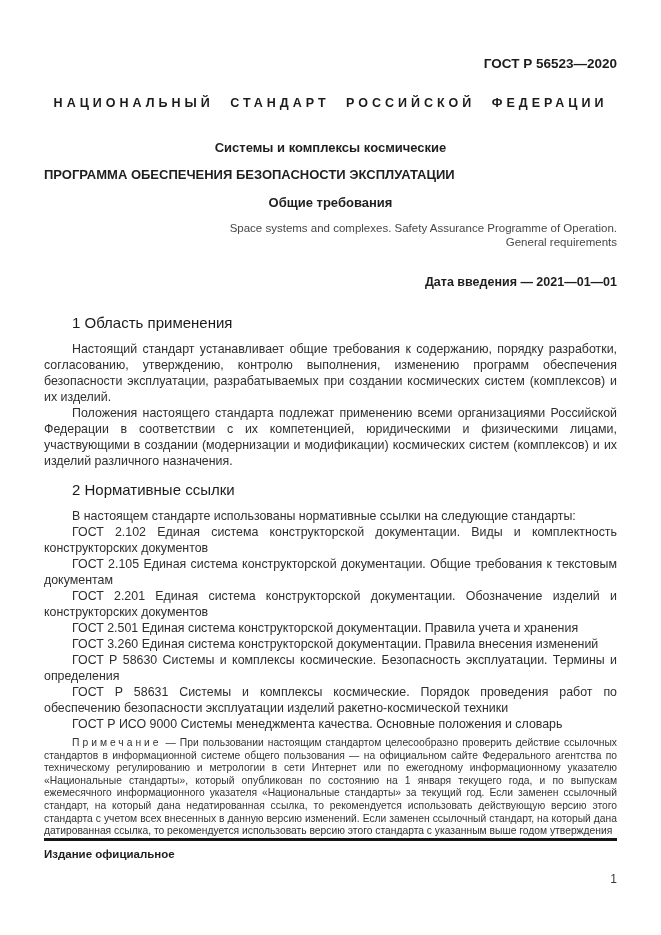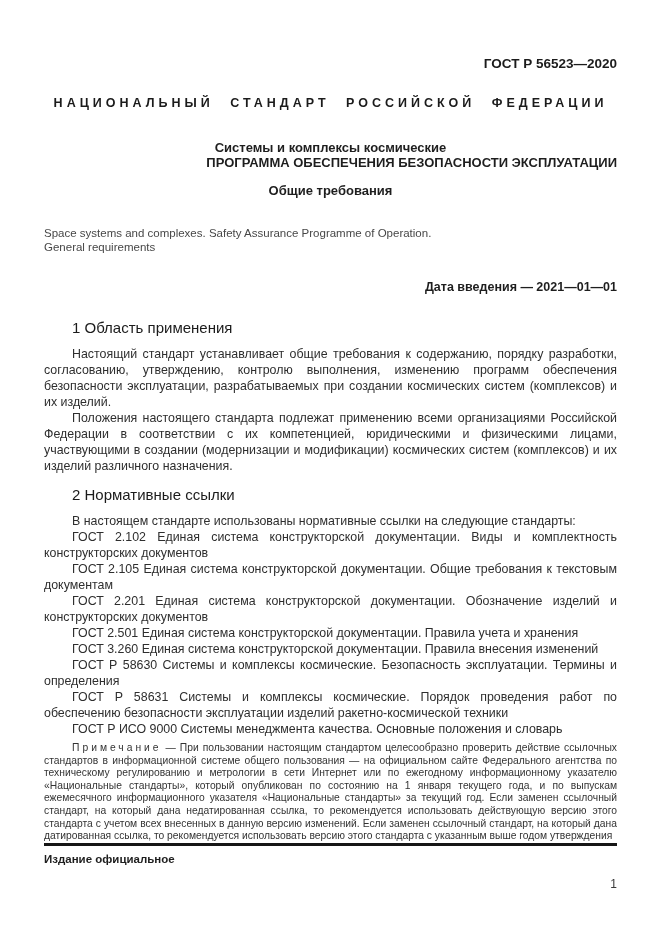--- a/index.html
+++ b/index.html
@@ -32,23 +32,23 @@
     letter-spacing: 4px;
     word-spacing: 9px;
     white-space: nowrap;
     color: #1b1b1b;
     line-height: 15px;
   }
   .rule { height: 3px; background: #161616; border: none; }
   .rule-header { margin-top: 14px; }
   .rule-title { margin-top: 12px; }
   .subject   { margin-top: 15px; text-align: center; font-size: 13px; font-weight: bold; color: #1e1e1e; line-height: 15px; }
-  .main-title{ margin-top: 0; text-align: right; font-size: 13px; font-weight: bold; color: #1e1e1e; line-height: 15px; }
+  .main-title{ margin-top: 12px; text-align: left; font-size: 13px; font-weight: bold; color: #1e1e1e; line-height: 15px; }
   .subtitle  { margin-top: 13px; text-align: center; font-size: 13px; font-weight: bold; color: #1e1e1e; line-height: 15px; }
-  .title-en  { margin-top: 29px; text-align: left; font-size: 11.5px; color: #474747; line-height: 13.5px; }
+  .title-en  { margin-top: 12px; text-align: right; font-size: 11.5px; color: #474747; line-height: 13.5px; }
   .date {
     margin-top: 13px;
     text-align: right;
     font-size: 12.5px;
     font-weight: bold;
     color: #1e1e1e;
     line-height: 16px;
   }
   .sec-heading {
     margin: 24px 0 0 0;

